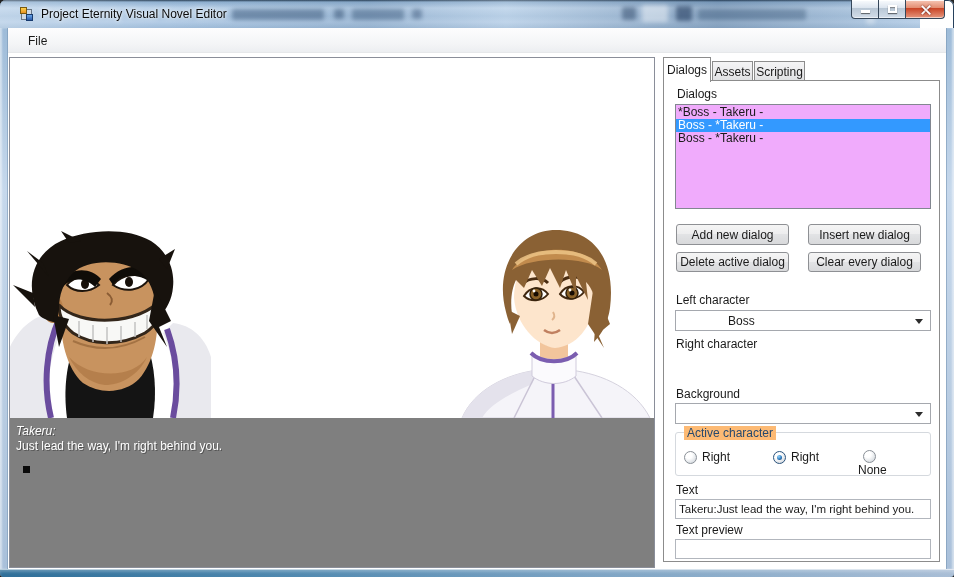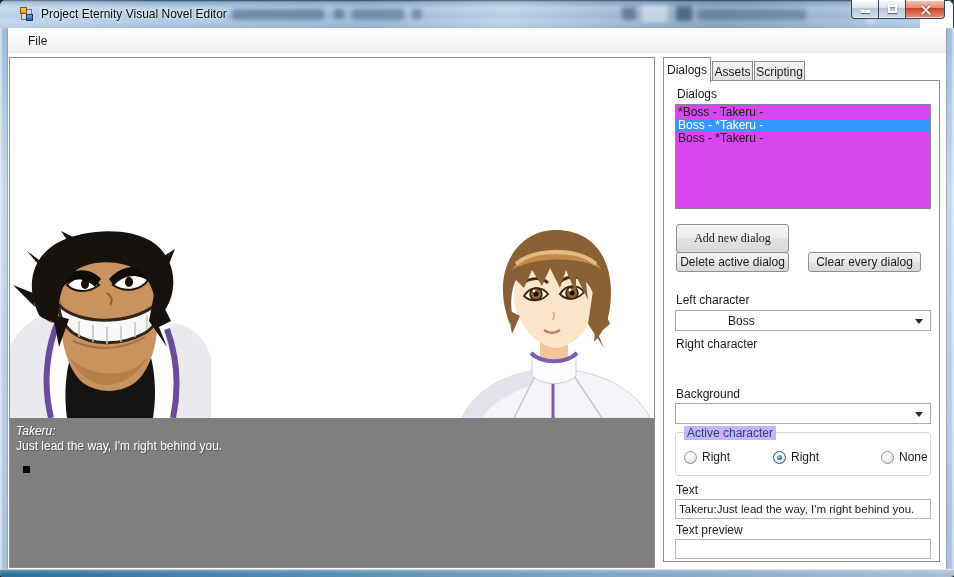--- a/index.html
+++ b/index.html
@@ -78,42 +78,42 @@
 
   
   .tab { position:absolute; border:1px solid #8c8c8c; display:flex; align-items:center; justify-content:center;
       background:linear-gradient(#f4f4f5,#eaeaec 60%,#dfe0e2); cursor:default; }
   .tab-active { left:655px; top:29px; width:48px; height:25px; background:#fff; border-bottom:none; z-index:3; }
   .tab-assets { left:704px; top:33px; width:41px; height:21px; }
   .tab-scripting { left:746px; top:33px; width:51px; height:21px; }
   .tab-pane { position:absolute; left:655px; top:52px; width:277px; height:482px; border:1px solid #8c8c8c; background:#fff; z-index:2; }
 
   .lbl { position:absolute; white-space:nowrap; }
-  .listbox { position:absolute; left:11px; top:23px; width:256px; height:105px; border:1px solid #828790; background:#d946ef; padding-top:1px; overflow:hidden; }
+  .listbox { position:absolute; left:11px; top:23px; width:256px; height:105px; border:1px solid #828790; background:#f0abfc; padding-top:1px; overflow:hidden; }
   .list-item { height:13px; line-height:13px; padding-left:2px; white-space:nowrap; }
   .list-item.selected { background:#3399ff; color:#fff; }
 
   .btn { position:absolute; width:113px; border:1px solid #8e9094; border-radius:3px;
       background:linear-gradient(#f5f5f5,#ededee 48%,#e2e3e5 50%,#d8d9db);
       display:flex; align-items:center; justify-content:center; cursor:default; }
 
   .combo { position:absolute; left:11px; width:256px; height:21px; border:1px solid #a5a8ae; background:#fff; }
   .combo .val { position:absolute; left:20px; top:3px; white-space:nowrap;margin-left:32px; }
   .combo .arrow { position:absolute; right:7px; top:8px; width:0; height:0;
       border-left:4px solid transparent; border-right:4px solid transparent; border-top:5px solid #2c2c2c; }
 
   .groupbox { position:absolute; left:11px; top:351px; width:256px; height:44px; border:1px solid #d5d9de; border-radius:3px; }
-  .groupbox .gb-label { position:absolute; left:8px; top:-7px; background:#c4b5fd; padding:0 3px; color:#27496d; }
+  .groupbox .gb-label { position:absolute; left:8px; top:-7px; background:#fdba74; padding:0 3px; color:#27496d; }
   .radio { position:absolute; top:17px; display:flex; align-items:center; cursor:default; }
   .radio .dot { width:13px; height:13px; border-radius:50%; border:1px solid #8a9097;
       background:radial-gradient(circle at 35% 30%, #ffffff 30%, #dfe3e7 70%, #c4cad1); margin-right:5px; position:relative; }
   .radio.checked .dot { border-color:#2a537c; }
   .radio.checked .dot::after { content:""; position:absolute; left:3px; top:3px; width:5px; height:5px; border-radius:50%;
       background:radial-gradient(circle at 35% 30%, #7ec2ef 15%, #2a74b8 60%, #123a68); }
-  .r-left { left:8px; }  .r-right { left:97px; }  .r-none { left:205px; }
+  .r-left { left:8px; }  .r-right { left:97px; }  .r-none { left:182px;flex-direction:column; }
 
   .textbox { position:absolute; left:11px; width:256px; height:20px; border:1px solid #b2b6bd; background:#fff;
       font-family:"Liberation Sans","DejaVu Sans",sans-serif; font-size:11.5px; color:#1a1a1a; padding:0 3px; outline:none; }
 </style>
 </head>
 <body>
 
 <div class="window">
 
   <div class="titlebar">
@@ -227,21 +227,22 @@
 
     <div class="tab-pane">
       <div class="lbl" style="left:13px; top:6px;">Dialogs</div>
 
       <div class="listbox">
         <div class="list-item">*Boss - Takeru -</div>
         <div class="list-item selected">Boss - *Takeru -</div>
         <div class="list-item">Boss - *Takeru -</div>
       </div>
 
-      <div class="btn" style="left:12px; top:143px; height:29px;font-family:Liberation Serif, serif;">Add new dialog</div>
+      <div class="btn" style="left:12px; top:143px; height:21px;">Add new dialog</div>
+      <div class="btn" style="left:144px; top:143px; height:21px;">Insert new dialog</div>
       <div class="btn" style="left:12px; top:171px; height:20px;">Delete active dialog</div>
       <div class="btn" style="left:144px; top:171px; height:20px;">Clear every dialog</div>
 
       <div class="lbl" style="left:12px; top:212px;">Left character</div>
       <div class="combo" style="top:229px;">
         <span class="val">Boss</span>
         <span class="arrow"></span>
       </div>
 
       <div class="lbl" style="left:12px; top:256px;">Right character</div>

